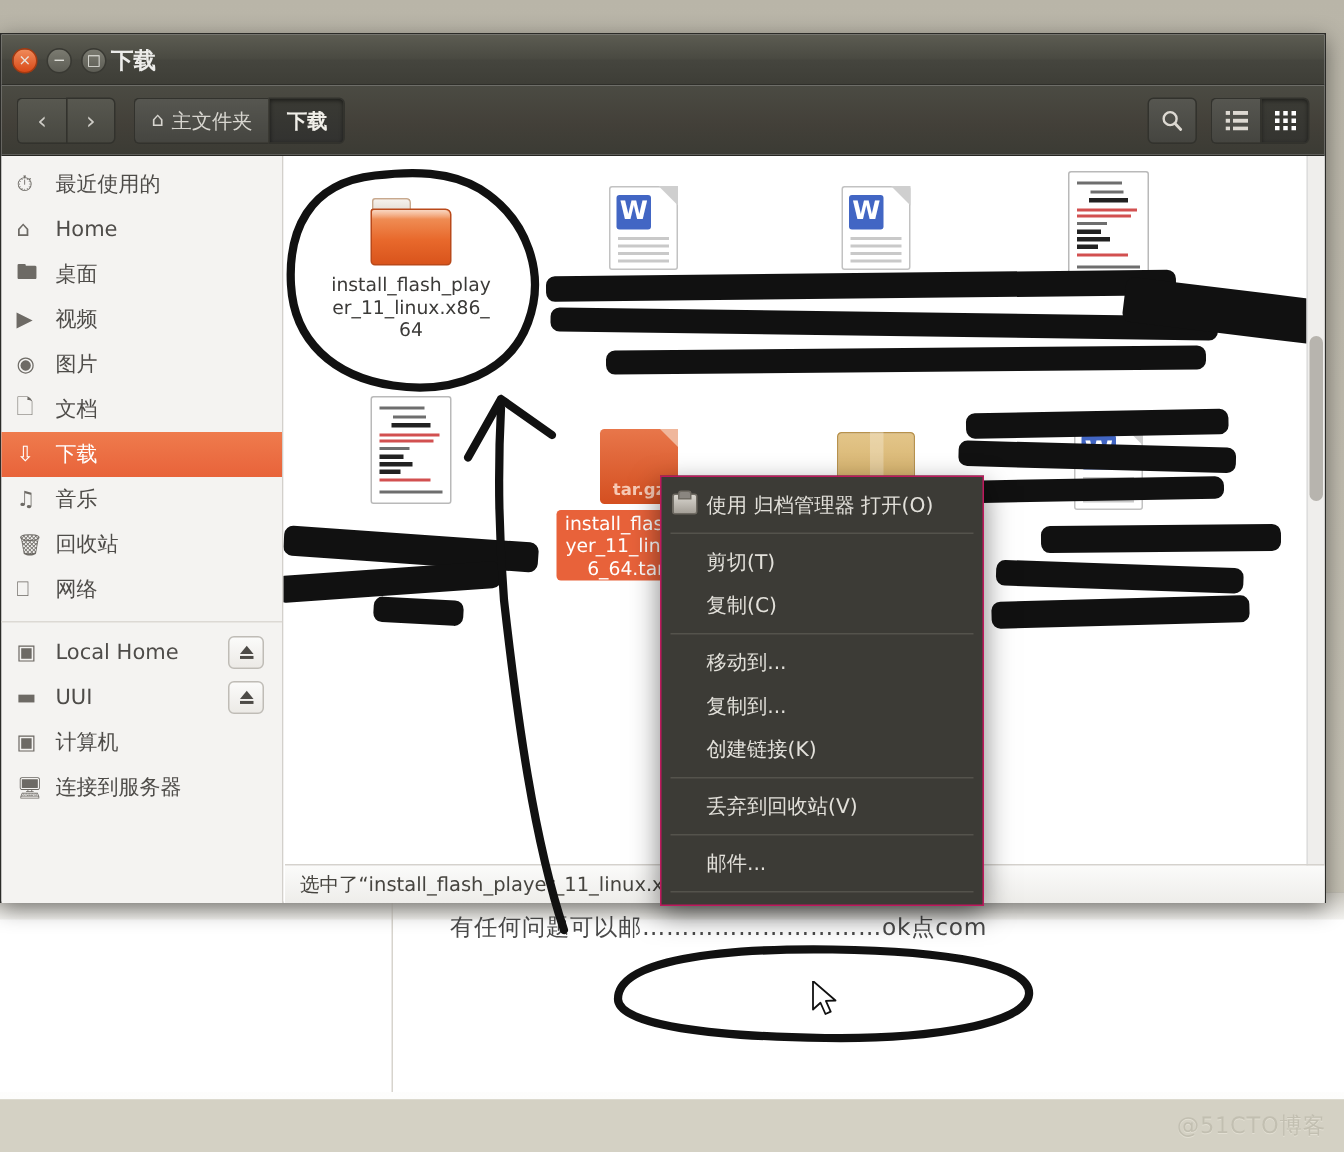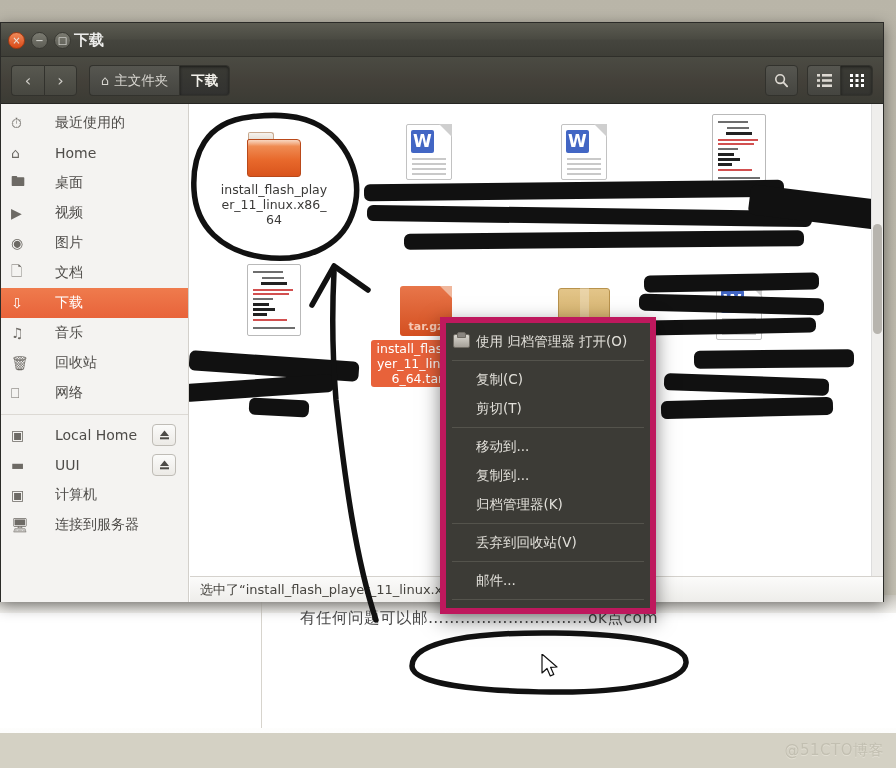--- a/index.html
+++ b/index.html
@@ -129,21 +129,21 @@
   }
   .sb-item {
     position:relative; height:30px;
     display:flex; align-items:center; padding-left:10px;
     font-size:14px; color:#4e4c49;
   }
   .sb-item .ico {
     width:24px; display:flex; align-items:center; color:#6d6a65;
     font-size:14px;
   }
-  .sb-item .lbl { margin-left:20px; }
+  .sb-item .lbl { margin-left:2px; }
   .sb-item.active { background:linear-gradient(#ef7b4d,#e8633a); color:#fff; }
   .sb-item.active .ico { color:#fff; }
   .sb-sep { height:1px; background:#dcd9d4; margin:6px 0 5px; }
   .eject {
     position:absolute; right:12px; top:4px;
     width:24px; height:22px; border-radius:4px;
     background:linear-gradient(#fbfbfa,#eceae6);
     border:1px solid #bfbcb6;
     display:flex; align-items:center; justify-content:center;
     color:#4d4b47; font-size:10px;
@@ -253,21 +253,21 @@
     background:#efeeec; border-left:1px solid #ddd;
   }
   .sb-thumb {
     position:absolute; right:1px; top:120px; width:9px; height:110px;
     background:#b7b4ae; border-radius:5px;
   }
 
   
   .ctx {
     position:absolute; left:440px; top:317px; width:216px;
-    background:#3c3b36; border:6px solid #be185d;
+    background:#3c3b36; border:1px solid #be185d;
     box-shadow:0 6px 18px rgba(0,0,0,.5);
     padding:4px 0; z-index:40;
   }
   .ctx-item {
     position:relative; height:29px; display:flex; align-items:center;
     padding:0 12px 0 30px; color:#e2e0da; font-size:13.5px; white-space:nowrap;
   }
   .ctx-item.first { padding-left:30px; }
   .ctx-item.hl {
     background:linear-gradient(#f08a5a,#e0561f);
@@ -583,36 +583,36 @@
 
     <div class="ctx-item first">
       <span class="archive-ico"></span>
       <span>使用 归档管理器 打开(O)</span>
     </div>
 
 
     <div class="ctx-sep"></div>
 
     <div class="ctx-item">
+      <span>剪切(T)</span>
+    </div>
+    <div class="ctx-item">
       <span>复制(C)</span>
-    </div>
-    <div class="ctx-item">
-      <span>剪切(T)</span>
     </div>
 
     <div class="ctx-sep"></div>
 
     <div class="ctx-item">
       <span>移动到...</span>
     </div>
     <div class="ctx-item">
       <span>复制到...</span>
     </div>
     <div class="ctx-item">
-      <span>归档管理器(K)</span>
+      <span>创建链接(K)</span>
     </div>
 
     <div class="ctx-sep"></div>
 
     <div class="ctx-item">
       <span>丢弃到回收站(V)</span>
     </div>
 
     <div class="ctx-sep"></div>
 

